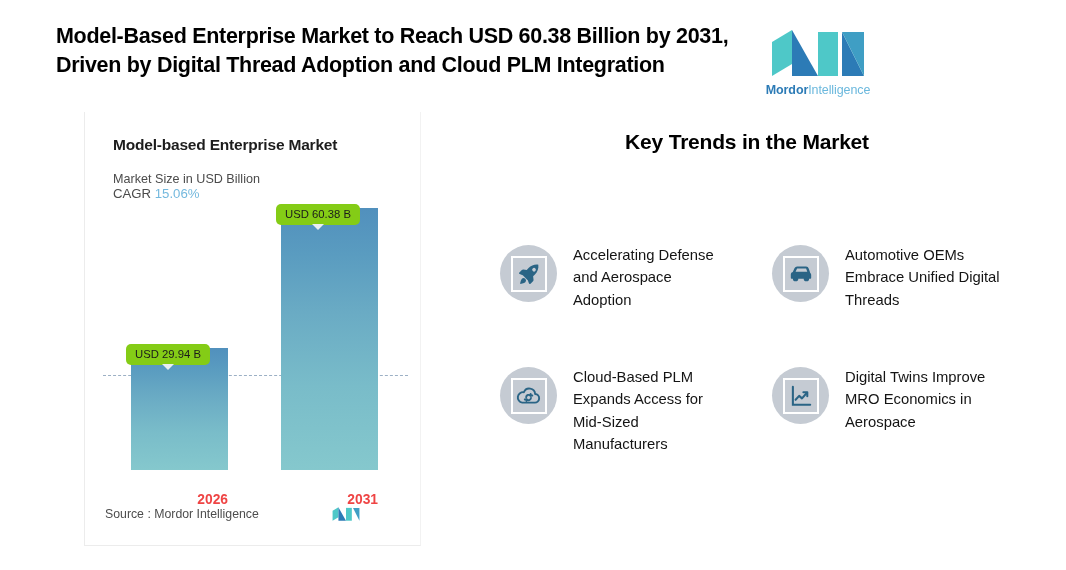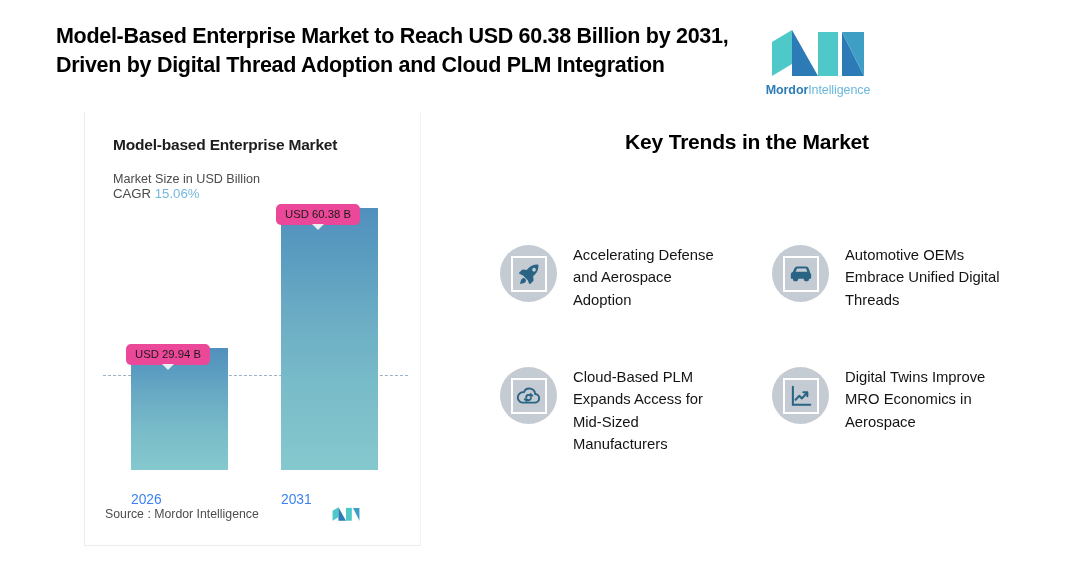--- a/index.html
+++ b/index.html
@@ -100,21 +100,21 @@
   .bar {
     position: absolute;
     bottom: 18px;
     background: linear-gradient(180deg, #5190bd 0%, #5a9cc0 18%, #6aabc4 40%, #79bcc9 68%, #85c8cd 100%);
   }
   .bar.b2026 { left: 46px;  width: 97px;  height: 122px; }
   .bar.b2031 { left: 196px; width: 97px;  height: 262px; }
 
   .pill {
     position: absolute;
-    background: #ec4899;
+    background: #84cc16;
     border-radius: 5px;
     padding: 4px 9px 5px;
     font-size: 11.3px;
     color: #1b1b1b;
     white-space: nowrap;
     font-weight: 500;
   }
   .pill::after {
     content: "";
     position: absolute;
@@ -131,23 +131,24 @@
   .xlabels {
     position: absolute;
     left: 0;
     top: 380px;
     width: 337px;
     height: 26px;
   }
   .xlabel {
     position: absolute;
     font-size: 13.8px;
-    color: #3b82f6;
-    text-align: left;
+    color: #ef4444;
+    text-align: right;
     width: 97px;
+    font-weight: bold;
   }
   .xlabel.x2026 { left: 46px; }
   .xlabel.x2031 { left: 196px; }
 
   .source-row {
     position: absolute;
     left: 20px;
     right: 18px;
     bottom: 22px;
     display: flex;

